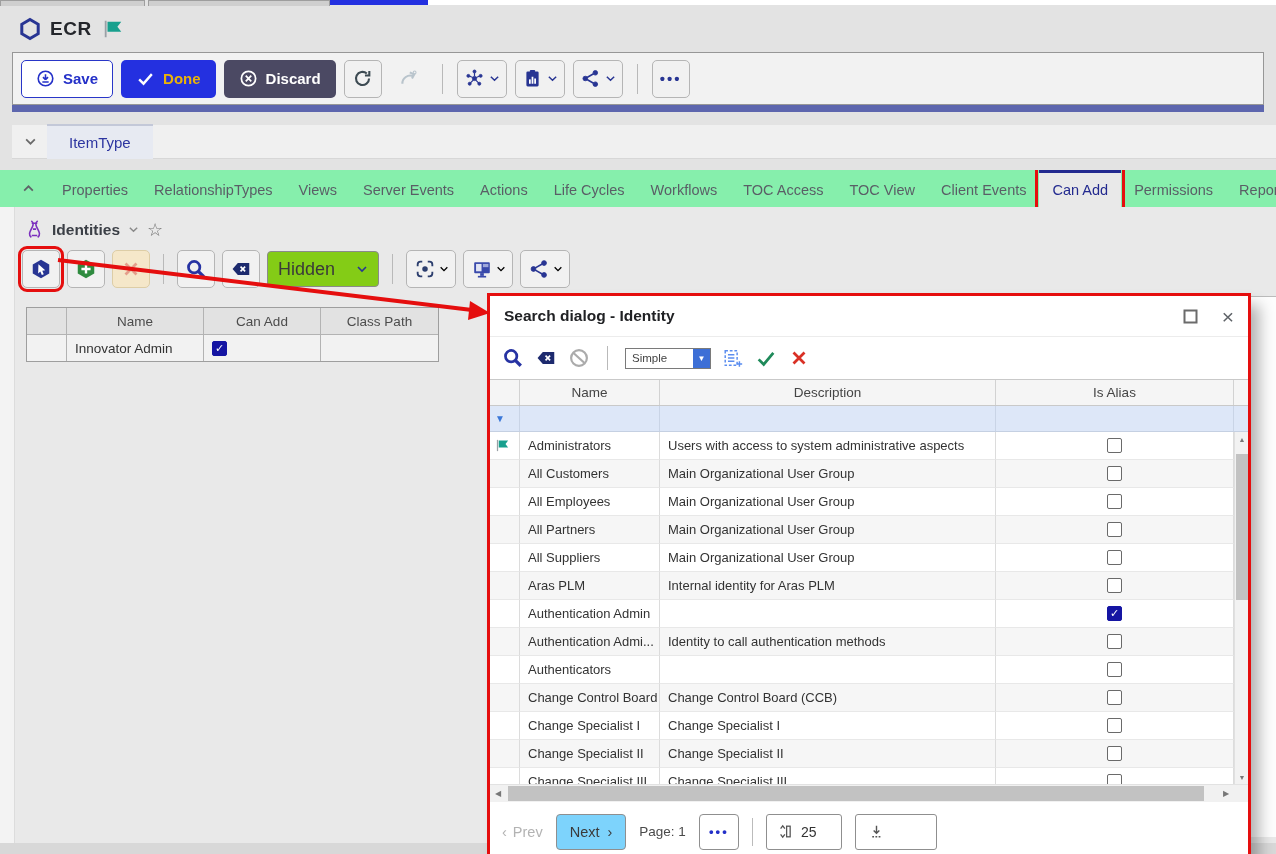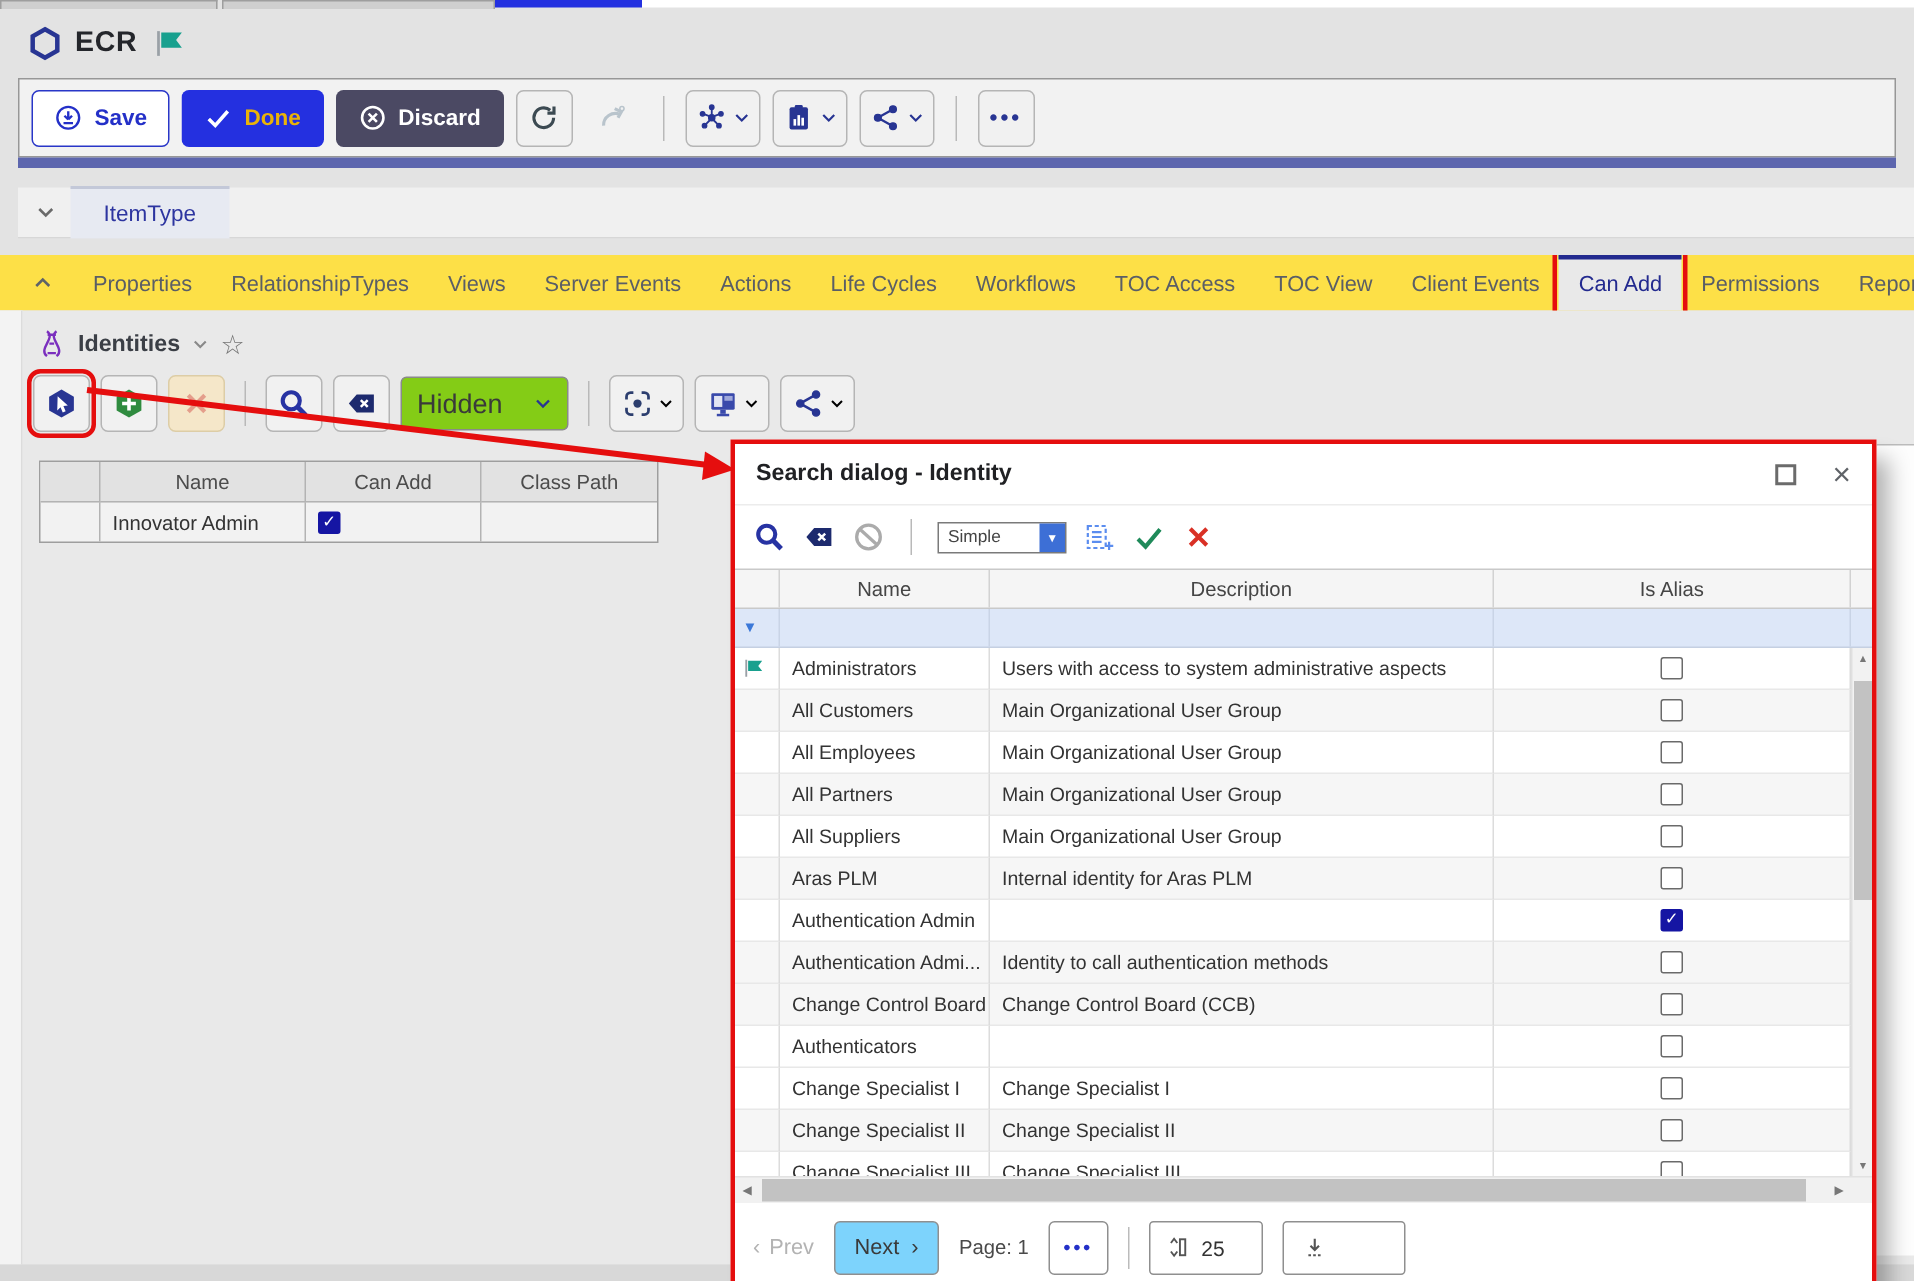--- a/index.html
+++ b/index.html
@@ -30,21 +30,21 @@
   .icbtn svg{width:21px;height:21px;display:block;}
   .icbtn .chev svg{width:11px;height:11px;margin-left:4px;}
   .vsep{width:1px;height:30px;background:#b9b9b9;margin:0 6px;flex:none;}
   .moretxt{font-size:15px;letter-spacing:2px;color:#283593;font-weight:700;}
   
   .form-bar{position:absolute;left:12px;top:125px;width:1264px;height:33px;background:#f0f0f0;border-bottom:1px solid #d7d7d7;display:flex;align-items:center;}
   .form-bar .chev{margin:0 10px 0 12px;color:#6a6a6a;}
   .form-bar .chev svg{width:13px;height:13px;display:block;}
   .form-tab{height:33px;display:flex;align-items:center;padding:0 22px;background:#e7eaf2;border-top:2px solid #c3c8d8;font-size:15px;color:#2d35a0;}
   
-  .tab-strip{position:absolute;left:0;top:170px;width:1276px;height:37px;background:#fde047;display:flex;align-items:stretch;overflow:hidden;}
+  .tab-strip{position:absolute;left:0;top:170px;width:1276px;height:37px;background:#86efac;display:flex;align-items:stretch;overflow:hidden;}
   .tab-strip .collapse{display:flex;align-items:center;margin:0 14px 0 22px;color:#5f6368;}
   .tab-strip .collapse svg{width:13px;height:13px;}
   .tab{display:flex;align-items:center;padding:0 13px;font-size:14.5px;color:#5a5e66;cursor:pointer;white-space:nowrap;border-top:3px solid transparent;box-sizing:border-box;}
   .tab.active{background:#e9e9e9;color:#232a8f;border-top:3px solid #232a8f;}
   .annotated{outline:3px solid #e50e0e;outline-offset:1px;position:relative;z-index:30;}
   
   .content{position:absolute;left:0;top:207px;width:1276px;height:636px;background:#e9e9e9;}
   .left-rail{position:absolute;left:0;top:0;width:14px;height:636px;background:#f3f3f3;border-right:1px solid #dcdcdc;}
   .rel-header{position:absolute;left:25px;top:12px;display:flex;align-items:center;gap:8px;}
   .rel-header .dna svg{width:19px;height:21px;display:block;}
@@ -573,32 +573,32 @@
             </div>
           </div>
           <div class="dg-row alt">
             <div class="dg-cell d0"></div>
             <div class="dg-cell d1">Authentication Admi...</div>
             <div class="dg-cell d2">Identity to call authentication methods</div>
             <div class="dg-cell d3 cbcell">
               <span class="cb"></span>
             </div>
           </div>
+          <div class="dg-row">
+            <div class="dg-cell d0"></div>
+            <div class="dg-cell d1">Authenticators</div>
+            <div class="dg-cell d2"></div>
+            <div class="dg-cell d3 cbcell">
+              <span class="cb"></span>
+            </div>
+          </div>
           <div class="dg-row alt">
             <div class="dg-cell d0"></div>
             <div class="dg-cell d1">Change Control Board</div>
             <div class="dg-cell d2">Change Control Board (CCB)</div>
-            <div class="dg-cell d3 cbcell">
-              <span class="cb"></span>
-            </div>
-          </div>
-          <div class="dg-row">
-            <div class="dg-cell d0"></div>
-            <div class="dg-cell d1">Authenticators</div>
-            <div class="dg-cell d2"></div>
             <div class="dg-cell d3 cbcell">
               <span class="cb"></span>
             </div>
           </div>
           <div class="dg-row">
             <div class="dg-cell d0"></div>
             <div class="dg-cell d1">Change Specialist I</div>
             <div class="dg-cell d2">Change Specialist I</div>
             <div class="dg-cell d3 cbcell">
               <span class="cb"></span>

